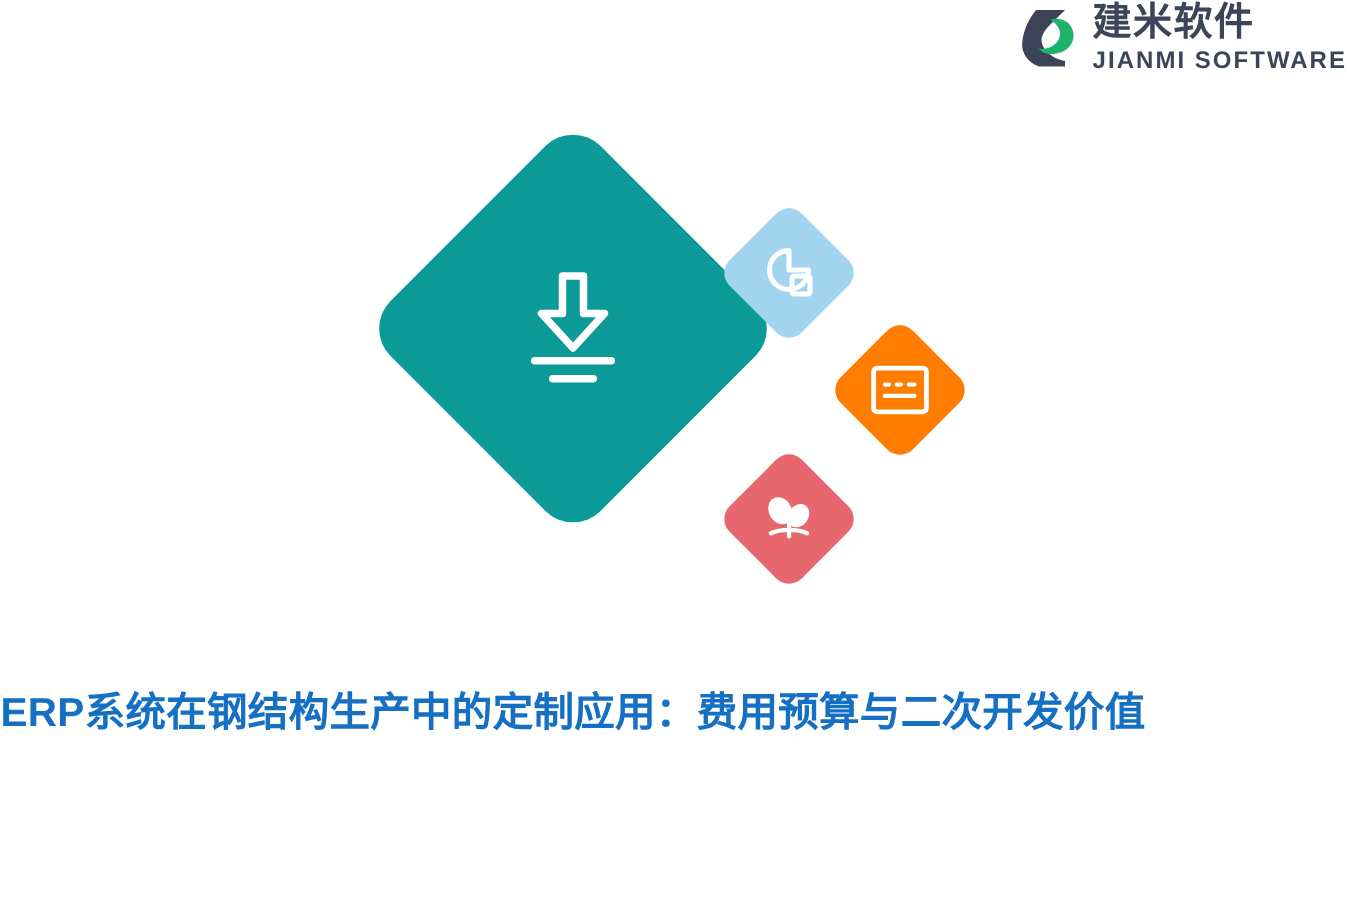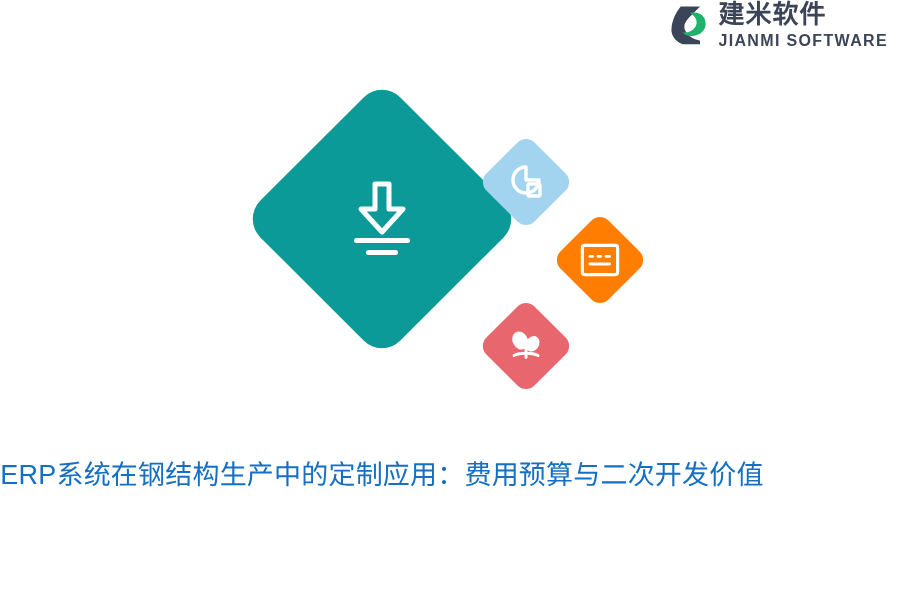--- a/index.html
+++ b/index.html
@@ -17,21 +17,21 @@
   }
 
   
   .brand {
     position: absolute;
     top: 0px;
     right: 0px;
     display: flex;
     align-items: center;
     height: 50px;
-    padding: 0 12px 0 0;
+    padding: 0 2px 0 0;
   }
   .brand-mark {
     width: 46px;
     height: 46px;
     flex: 0 0 46px;
     display: block;
     margin-right: 6px;
   }
   .brand-words {
     display: flex;
@@ -110,21 +110,21 @@
   }
 
   
   .title {
     position: absolute;
     left: 0;
     top: 432px;
     width: 764px;
     text-align: center;
     font-size: 27px;
-    font-weight: normal;
+    font-weight: bold;
     color: #1570c4;
     letter-spacing: 0.2px;
     line-height: 1.3;
     white-space: nowrap;
     margin-top: 26px;
   }
 </style>
 </head>
 <body>
 

